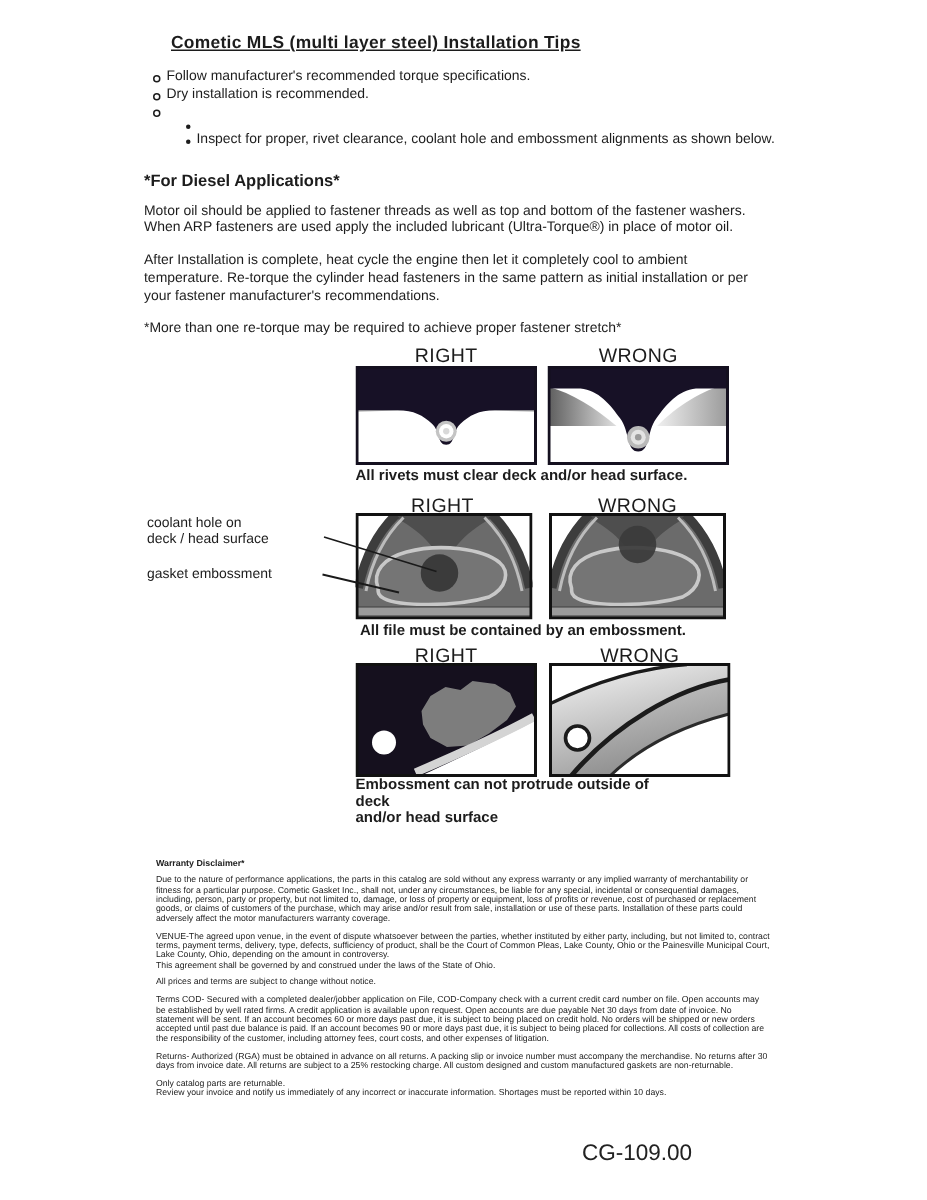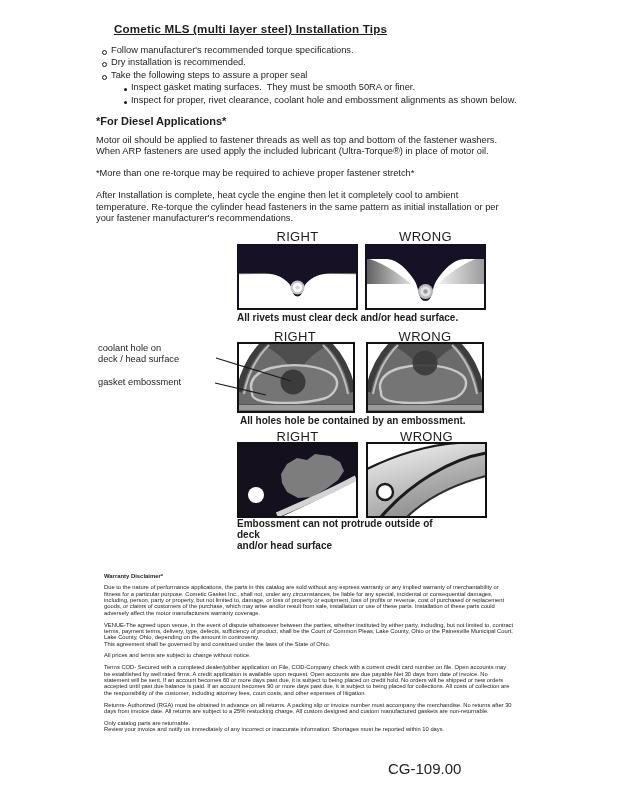--- a/index.html
+++ b/index.html
@@ -41,37 +41,35 @@
     <div class="b">
       <span class="mk o"></span>
       <span>Follow manufacturer's recommended torque specifications.</span>
     </div>
     <div class="b">
       <span class="mk o"></span>
       <span>Dry installation is recommended.</span>
     </div>
     <div class="b">
       <span class="mk o"></span>
-      <span>Take the following steps to assure a proper seal</span>
     </div>
     <div class="b">
       <span class="mk f"></span>
-      <span>Inspect gasket mating surfaces.  They must be smooth 50RA or finer.</span>
     </div>
     <div class="b">
       <span class="mk f"></span>
       <span>Inspect for proper, rivet clearance, coolant hole and embossment alignments as shown below.</span>
     </div>
   </div>
 
   <div class="diesel">
     <h2>*For Diesel Applications*</h2>
     <p>Motor oil should be applied to fastener threads as well as top and bottom of the fastener washers. When ARP fasteners are used apply the included lubricant (Ultra-Torque®) in place of motor oil.</p>
+    <p>After Installation is complete, heat cycle the engine then let it completely cool to ambient temperature. Re-torque the cylinder head fasteners in the same pattern as initial installation or per your fastener manufacturer's recommendations.</p>
     <p>*More than one re-torque may be required to achieve proper fastener stretch*</p>
-    <p>After Installation is complete, heat cycle the engine then let it completely cool to ambient temperature. Re-torque the cylinder head fasteners in the same pattern as initial installation or per your fastener manufacturer's recommendations.</p>
   </div>
 
   <div class="hdr" style="left:237px;top:229px">RIGHT</div>
   <div class="hdr" style="left:365px;top:229px">WRONG</div>
 
   <svg class="panel" style="left:237px;top:244px" width="121" height="66" viewBox="0 0 121 66">
     <rect x="1" y="1" width="119" height="64" fill="#ffffff"></rect>
     <polygon points="1,23 34,29.5 1,30.5" fill="#b4b4b4"></polygon>
     <polygon points="120,23 87,29.5 120,30.5" fill="#b4b4b4"></polygon>
     <path d="M1,1 H120 V29.5 H93 C82,29.5 76,33 70,38.5 C64.5,43.5 66.5,52.5 60.5,52.5 C54.5,52.5 56.5,43.5 51,38.5 C45,33 39,29.5 28,29.5 H1 Z" fill="#171126"></path>
@@ -140,21 +138,21 @@
     <path d="M32,3 C20,15 11,31 7,52" stroke="#bcbcbc" stroke-width="2" fill="none"></path>
     <path d="M91,1 C103,13 112,29 116,50" stroke="#3d3d3d" stroke-width="6" fill="none"></path>
     <path d="M86,3 C98,15 107,31 111,52" stroke="#bcbcbc" stroke-width="2" fill="none"></path>
     <path d="M15,50 C11,39 19,30 34,26 C57,20 85,24 96,33 C103,39 101,50 89,56 C66,63 28,62 19,57 C15,55 15,53 15,50 Z" fill="#757575" stroke="#c8c8c8" stroke-width="2.4"></path>
     <circle cx="59" cy="21" r="12.5" fill="#3b3b3b" fill-opacity="0.92"></circle>
     <rect x="1" y="63" width="116" height="5" fill="#9b9b9b"></rect>
     <line x1="1" y1="62.5" x2="117" y2="62.5" stroke="#555555" stroke-width="1"></line>
     <rect x="1" y="1" width="116" height="69" fill="none" stroke="#111111" stroke-width="2"></rect>
   </svg>
 
-  <div class="cap" style="left:240px;top:415px">All holes hole be contained by an embossment.</div>
+  <div class="cap" style="left:240px;top:415px">All file must be contained by an embossment.</div>
 
   <div class="hdr" style="left:237px;top:429px">RIGHT</div>
   <div class="hdr" style="left:366px;top:429px">WRONG</div>
 
   <svg class="panel" style="left:237px;top:442px" width="121" height="76" viewBox="0 0 121 76">
     <rect x="1" y="1" width="119" height="74" fill="#ffffff"></rect>
     <path d="M1,1 H120 V38 C95,51 70,63 44,75 L1,75 Z" fill="#15101e"></path>
     <polygon points="44,32 50,22 60,16 70,18 78,12 93,14 103,20 107,29 101,38 89,47 75,55 61,56 50,50 45,41" fill="#7d7d7d"></polygon>
     <path d="M40,73 C68,61 95,49 119,36" stroke="#d4d4d4" stroke-width="5.5" fill="none"></path>
     <path d="M46,75 C72,63 97,51 120,39 L120,75 Z" fill="#ffffff"></path>

